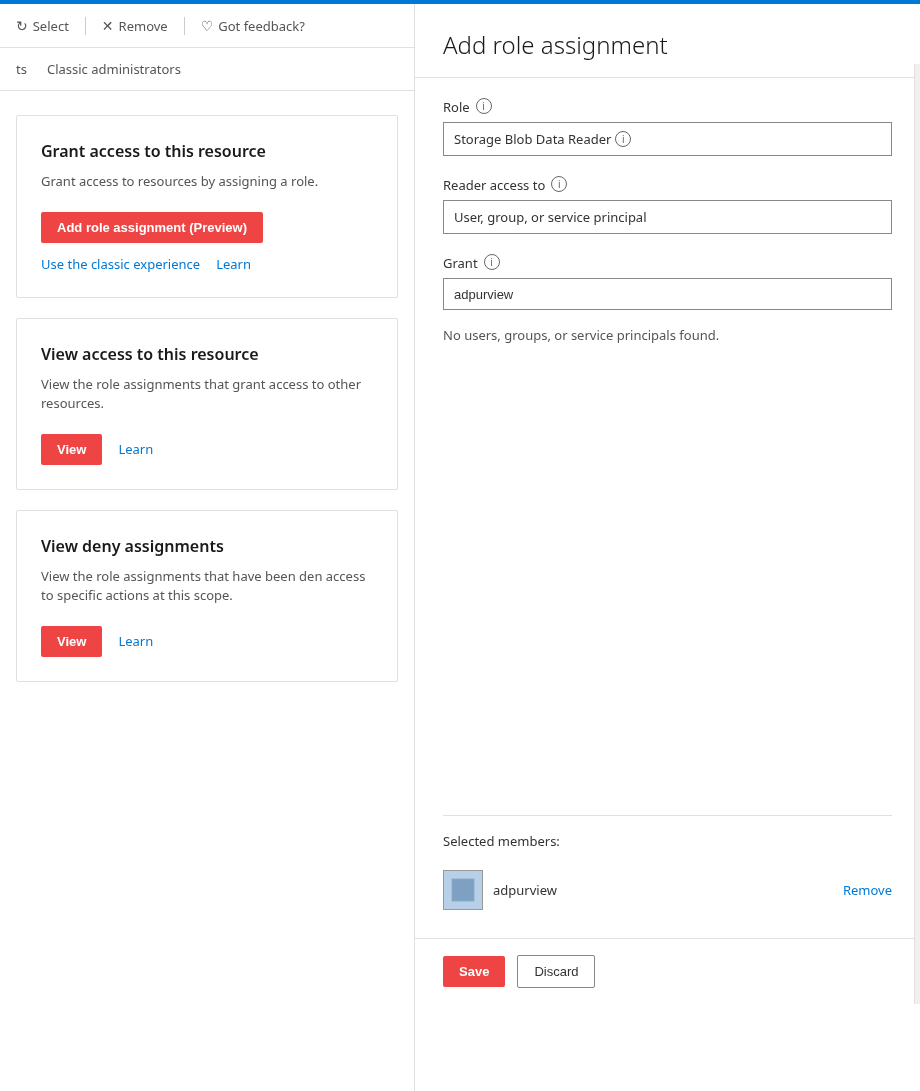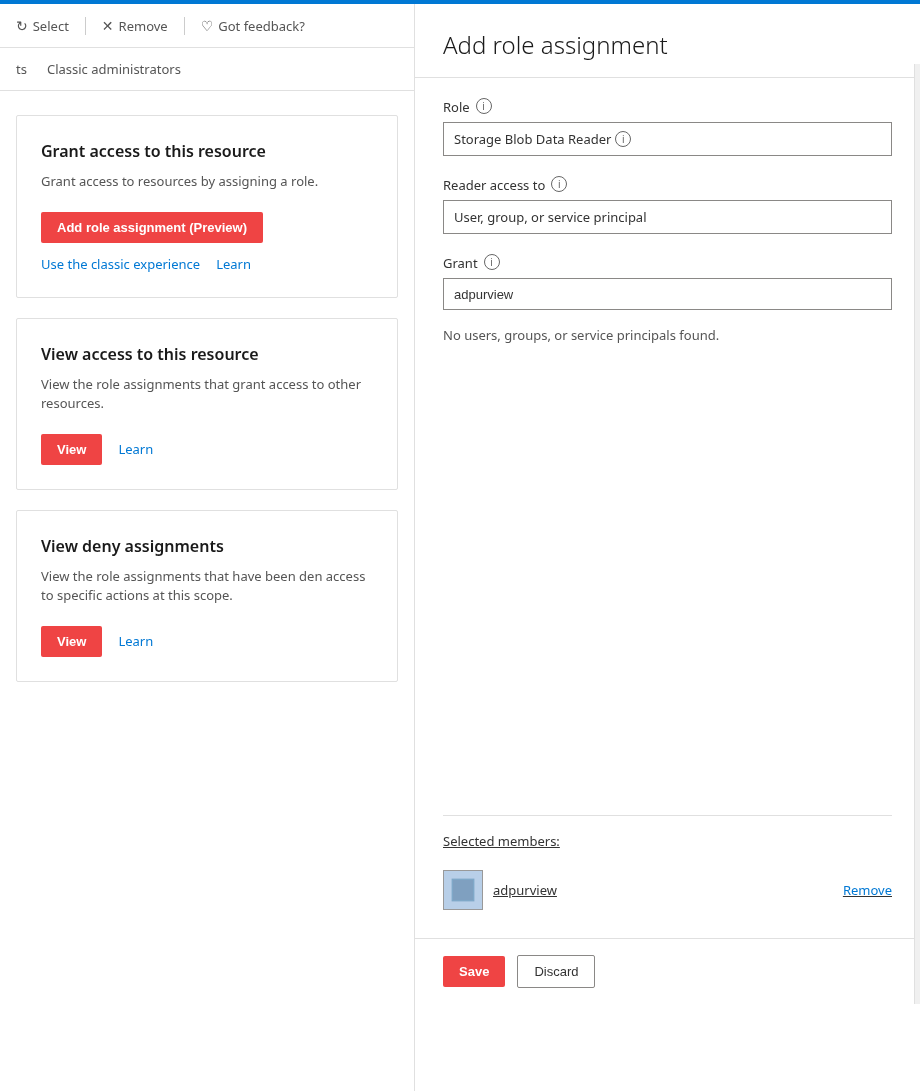--- a/index.html
+++ b/index.html
@@ -289,21 +289,20 @@
       display: flex;
       flex-direction: column;
     }
 
     .fields-area {
       flex: 1;
     }
 
     .bottom-area {
       margin-top: 20px;
-      text-decoration: underline;
     }
   </style>
 </head>
 <body>
 
 <div class="top-bar"></div>
 
 <div class="left-panel">
 
   <div class="toolbar">

